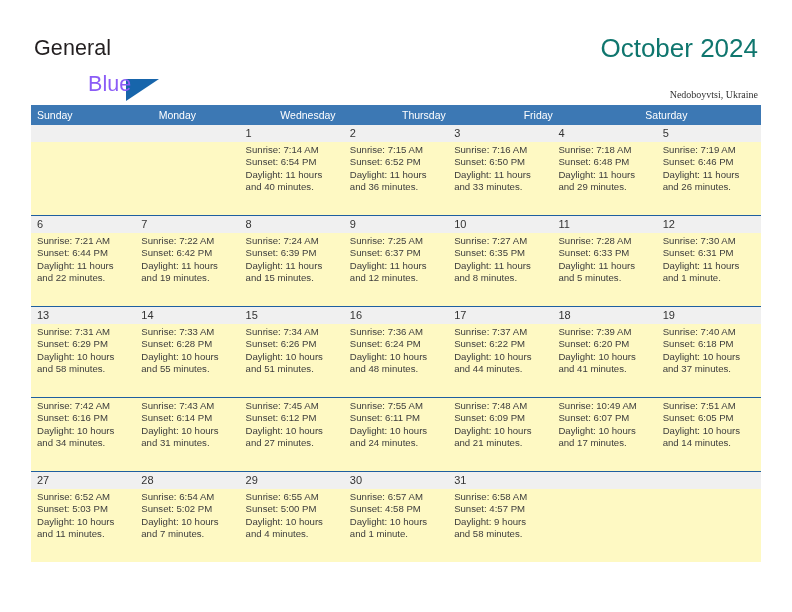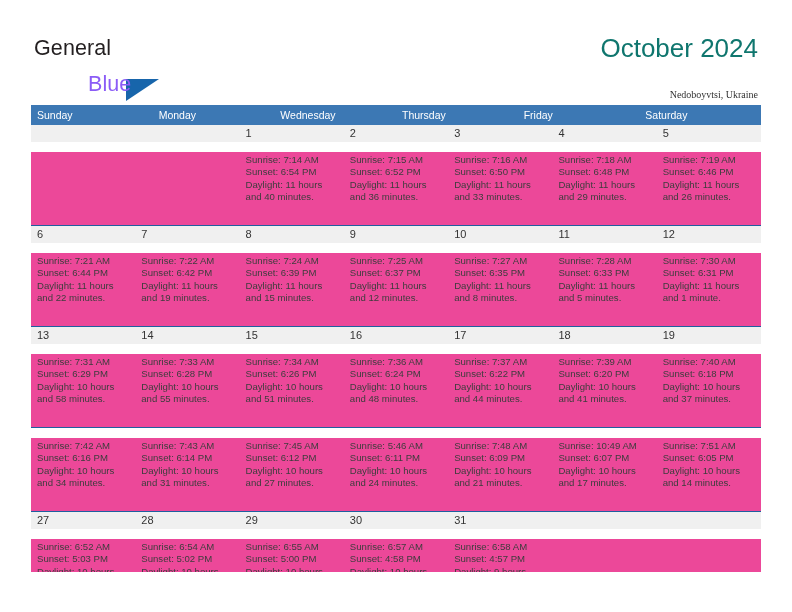--- a/index.html
+++ b/index.html
@@ -104,23 +104,22 @@
     border-top: 1.4px solid #1f5fa0;
   }
   .week:first-of-type { border-top: none; }
   .week-nums {
     display: flex;
     background: #f0f0f0;
     height: 17px;
   }
   .week-body {
     display: flex;
-    background: #ec4899;
+    background: #fef9c3;
     height: 73px;
-    margin-top: 10px;
   }
   .num-cell {
     flex: 1 1 0;
     font-size: 11px;
     color: #333333;
     line-height: 17px;
     padding-left: 6px;
     font-family: "Liberation Sans", sans-serif;
   }
   .info-cell {
@@ -333,21 +332,21 @@
               <div>Daylight: 10 hours</div>
               <div>and 31 minutes.</div>
             </div>
             <div class="info-cell">
               <div>Sunrise: 7:45 AM</div>
               <div>Sunset: 6:12 PM</div>
               <div>Daylight: 10 hours</div>
               <div>and 27 minutes.</div>
             </div>
             <div class="info-cell">
-              <div>Sunrise: 5:46 AM</div>
+              <div>Sunrise: 7:55 AM</div>
               <div>Sunset: 6:11 PM</div>
               <div>Daylight: 10 hours</div>
               <div>and 24 minutes.</div>
             </div>
             <div class="info-cell">
               <div>Sunrise: 7:48 AM</div>
               <div>Sunset: 6:09 PM</div>
               <div>Daylight: 10 hours</div>
               <div>and 21 minutes.</div>
             </div>

